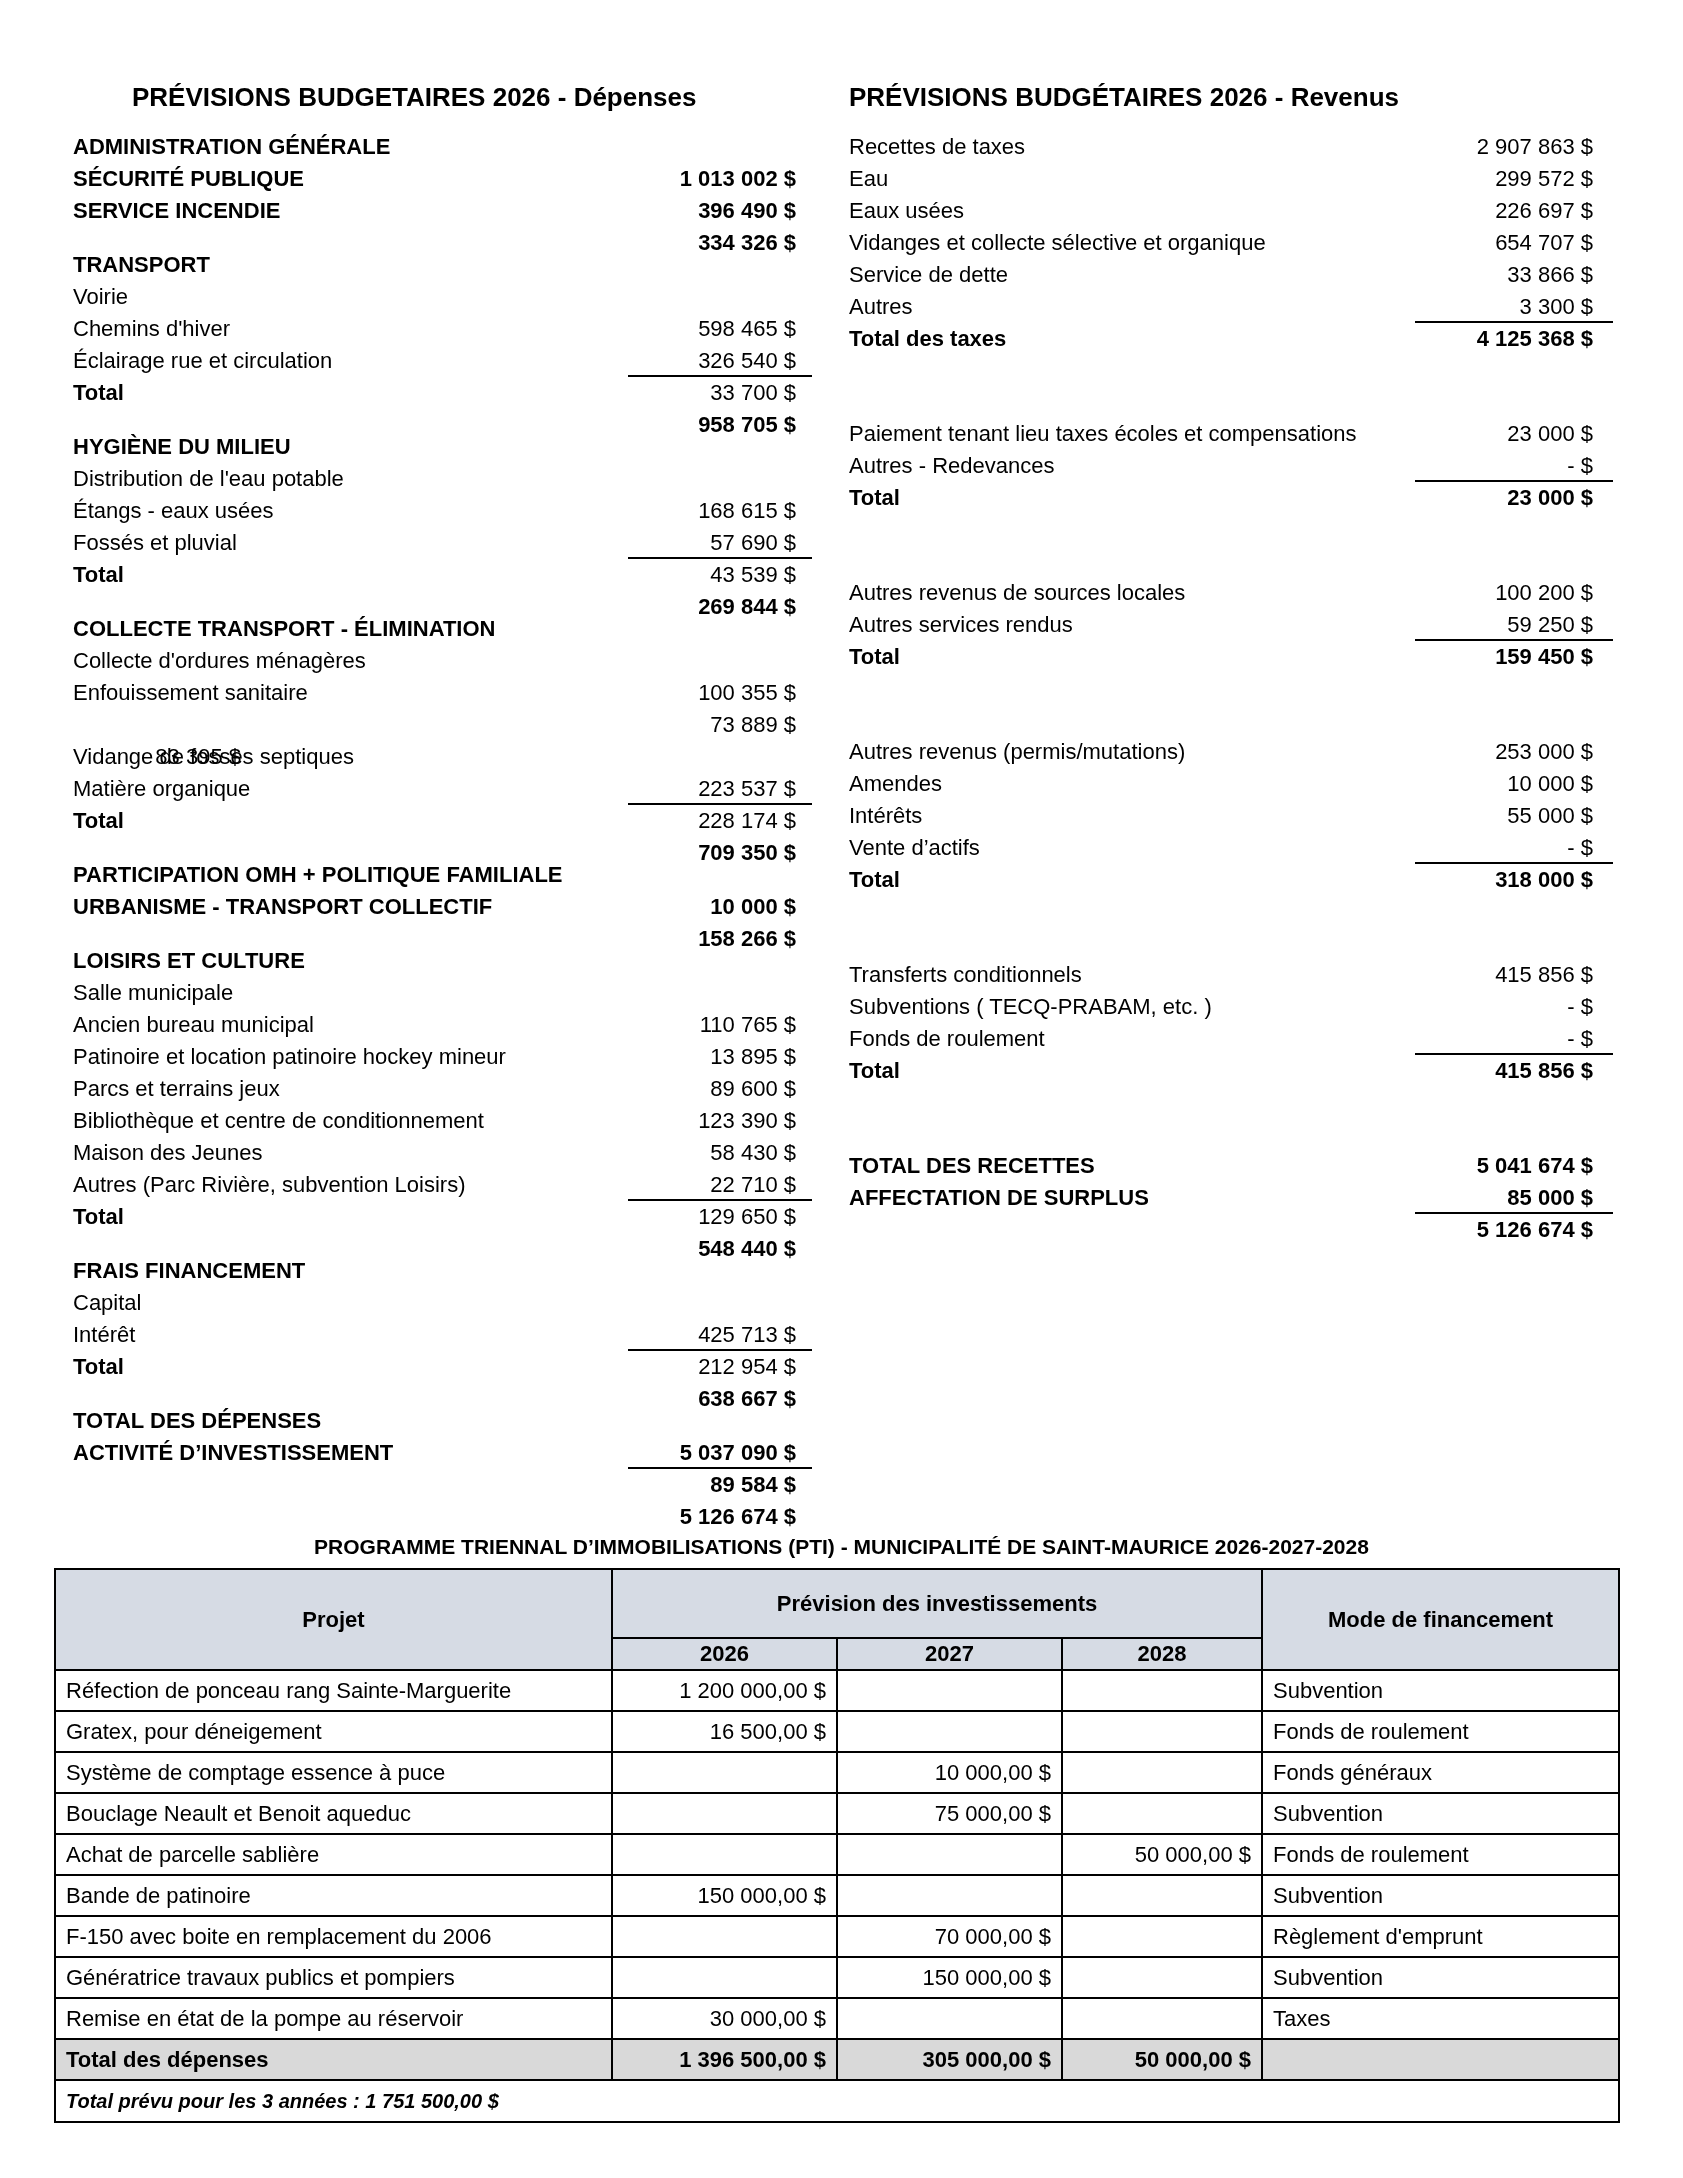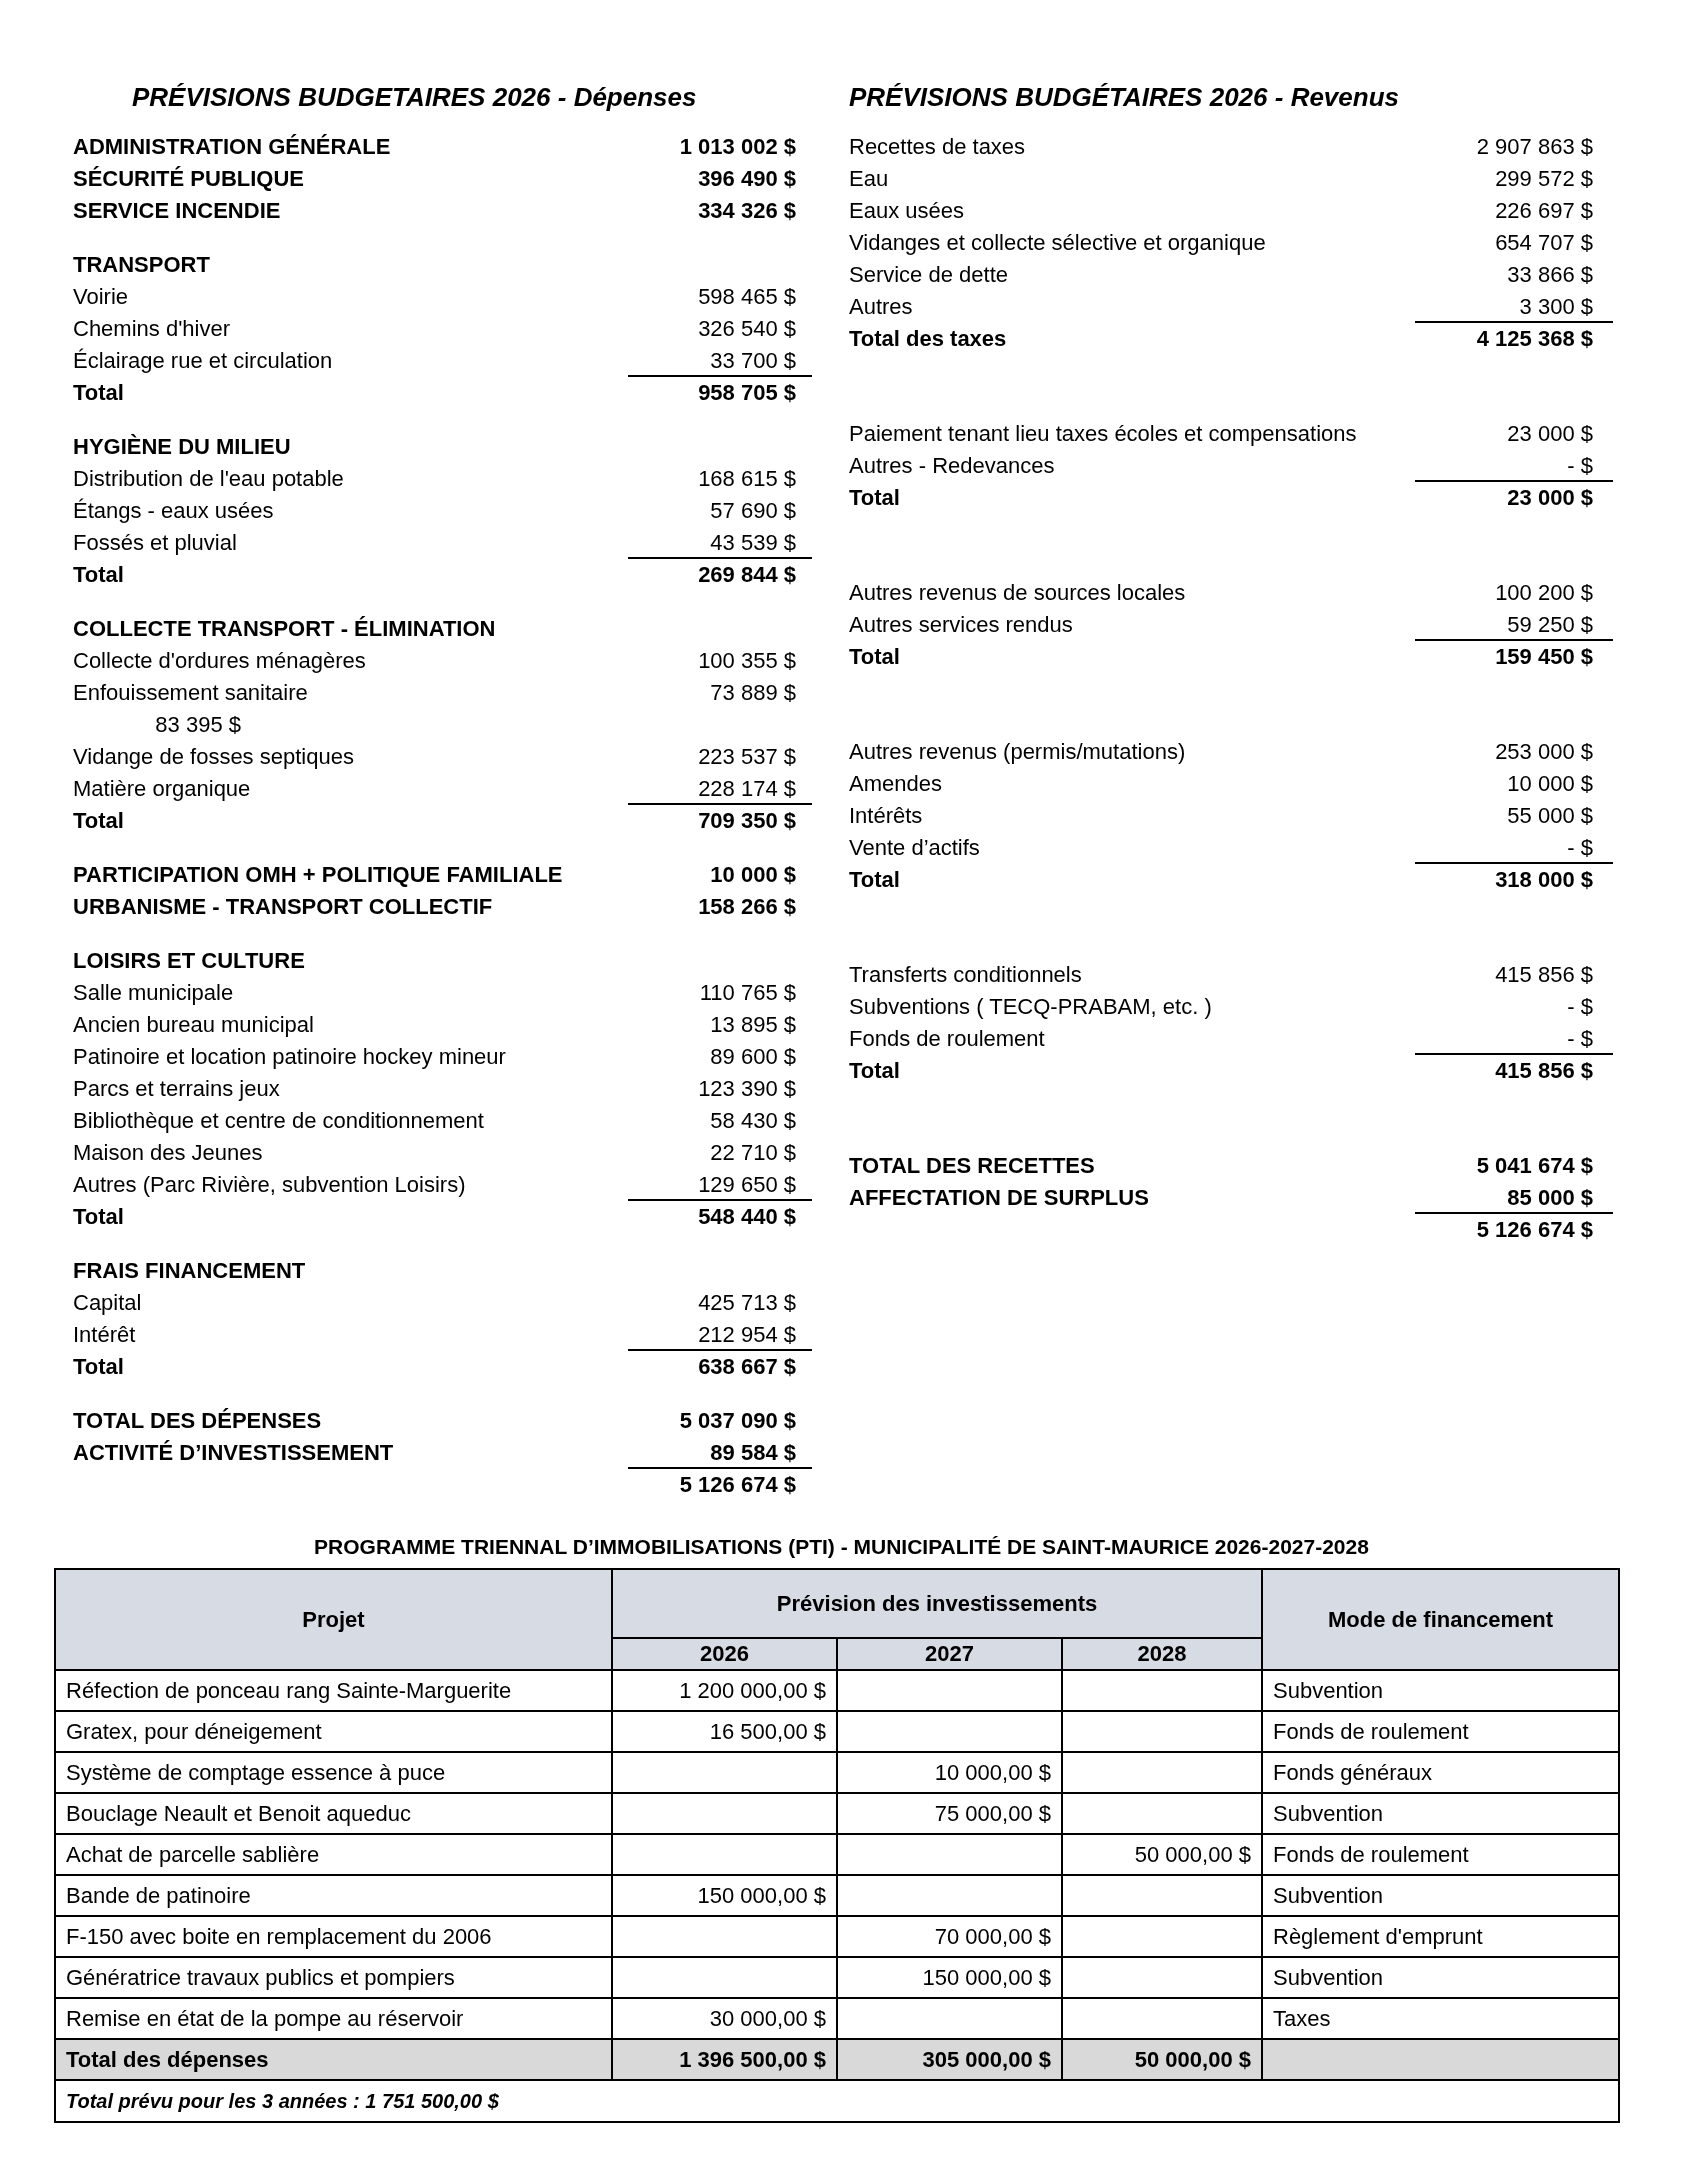--- a/index.html
+++ b/index.html
@@ -1,28 +1,28 @@
 <!DOCTYPE html>
 <html><head>
 <meta charset="utf-8">
 <style>
   html, body { margin: 0; padding: 0; background: #ffffff; }
   body { width: 1683px; height: 2178px; position: relative; overflow: hidden;
          font-family: "Liberation Sans", sans-serif; color: #000; }
   .col { position: absolute; top: 77px; }
   .col-left { left: 73px; width: 729px; }
   .col-right { left: 849px; width: 754px; }
-  .title { font-weight: bold; font-style: italic; font-size: 26px; height: 40px; line-height: 40px; margin-bottom: 14px; }
+  .title { font-weight: bold; font-size: 26px; height: 40px; line-height: 40px; margin-bottom: 14px; }
   .col-left .title { padding-left: 59px; }
   .row { display: flex; justify-content: space-between; height: 32px; line-height: 32px; font-size: 22px; white-space: nowrap; }
   .row .lbl { flex: 1; }
   .row .amt { width: 178px; text-align: right; padding-right: 10px; position: relative; }
   .row.bold { font-weight: bold; }
   .row.underline .amt::after { content: ""; position: absolute; left: 0; right: -10px; bottom: 0; border-bottom: 2px solid #000; }
-  .col-left .row .amt { width: 168px; padding-right: 6px; }
+  .col-left .row .amt { width: 168px; padding-right: 6px; margin-top: 32px; }
   .gap { height: 22px; }
   .gap-lg { height: 63px; }
   .gap-xl { height: 63px; }
   .pti-title { position: absolute; left: 0; width: 1683px; top: 1525px; text-align: center; font-weight: bold; font-size: 21px; height: 44px; line-height: 44px; }
   table.pti { position: absolute; left: 54px; top: 1568px; width: 1566px; border-collapse: collapse; font-size: 22px; }
   table.pti td, table.pti th { border: 2px solid #000; padding: 0 10px; height: 39px; }
   table.pti th { background: #d6dbe4; font-weight: bold; }
   table.pti th.tall { height: 67px; }
   table.pti th.year { height: 30px; }
   table.pti td.num { text-align: right; }

